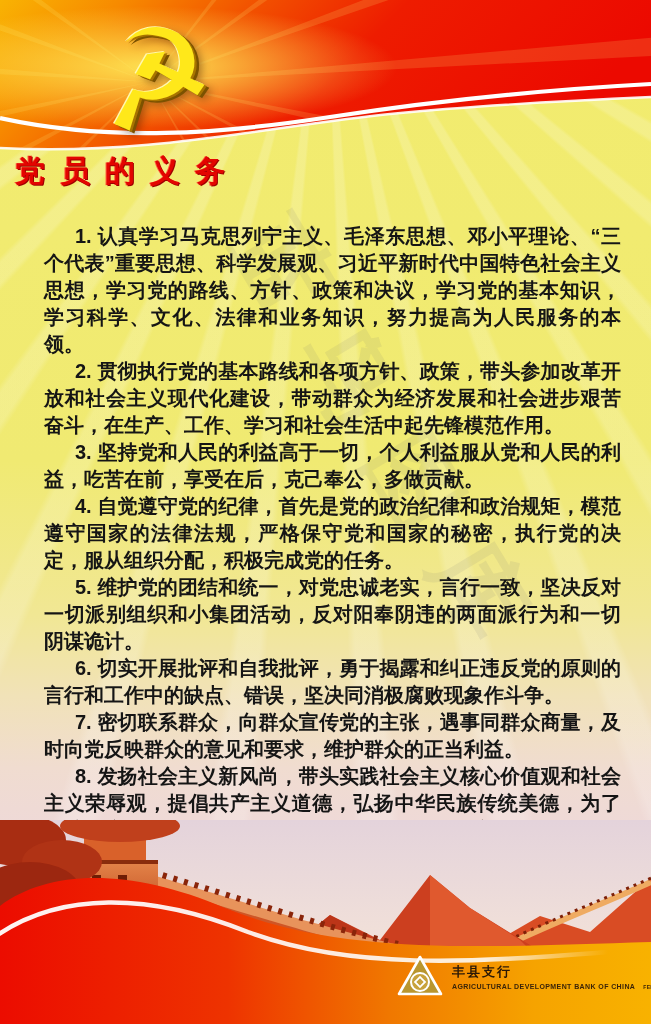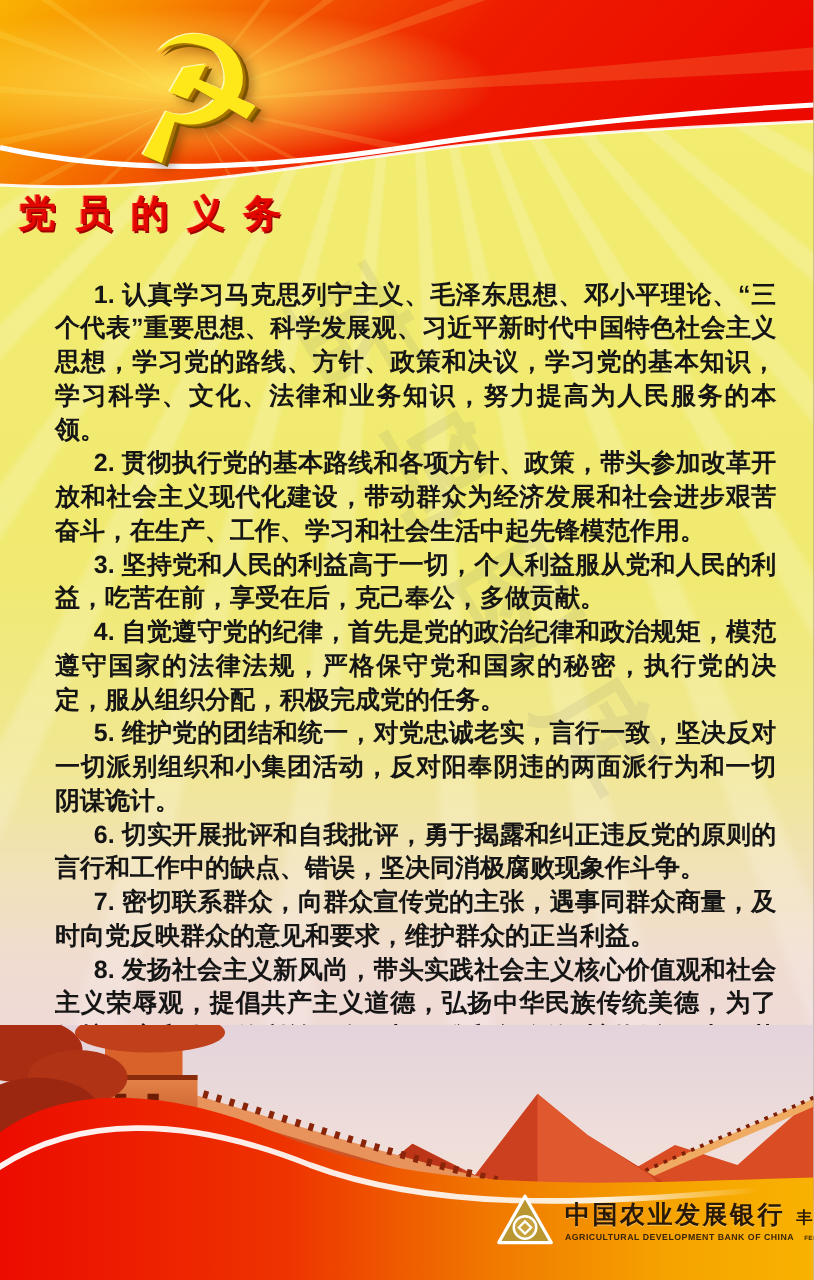--- a/index.html
+++ b/index.html
@@ -183,21 +183,20 @@
   </svg>
 
   <div class="bank-footer">
     <svg class="bank-logo" width="46" height="42" viewBox="0 0 46 42">
       <polygon points="23,2 44,39 2,39" fill="#b9962f" stroke="#ffffff" stroke-width="2.6" stroke-linejoin="round"></polygon>
       <circle cx="23" cy="27" r="9" fill="#c8a23c" stroke="#ffffff" stroke-width="2"></circle>
       <rect x="19.5" y="23.5" width="7" height="7" fill="none" stroke="#ffffff" stroke-width="1.8" transform="rotate(45 23 27)"></rect>
     </svg>
     <div class="bank-text">
       <div class="bank-row-cn">
-        <span class="bank-name-cn">中国农业发展银行</span>
         <span class="bank-branch-cn">丰县支行</span>
       </div>
       <div class="bank-row-en">
         <span class="bank-name-en">AGRICULTURAL DEVELOPMENT BANK OF CHINA</span>
         <span class="bank-branch-en">FENGXIAN BRANCH</span>
       </div>
     </div>
   </div>
 
 </div>

